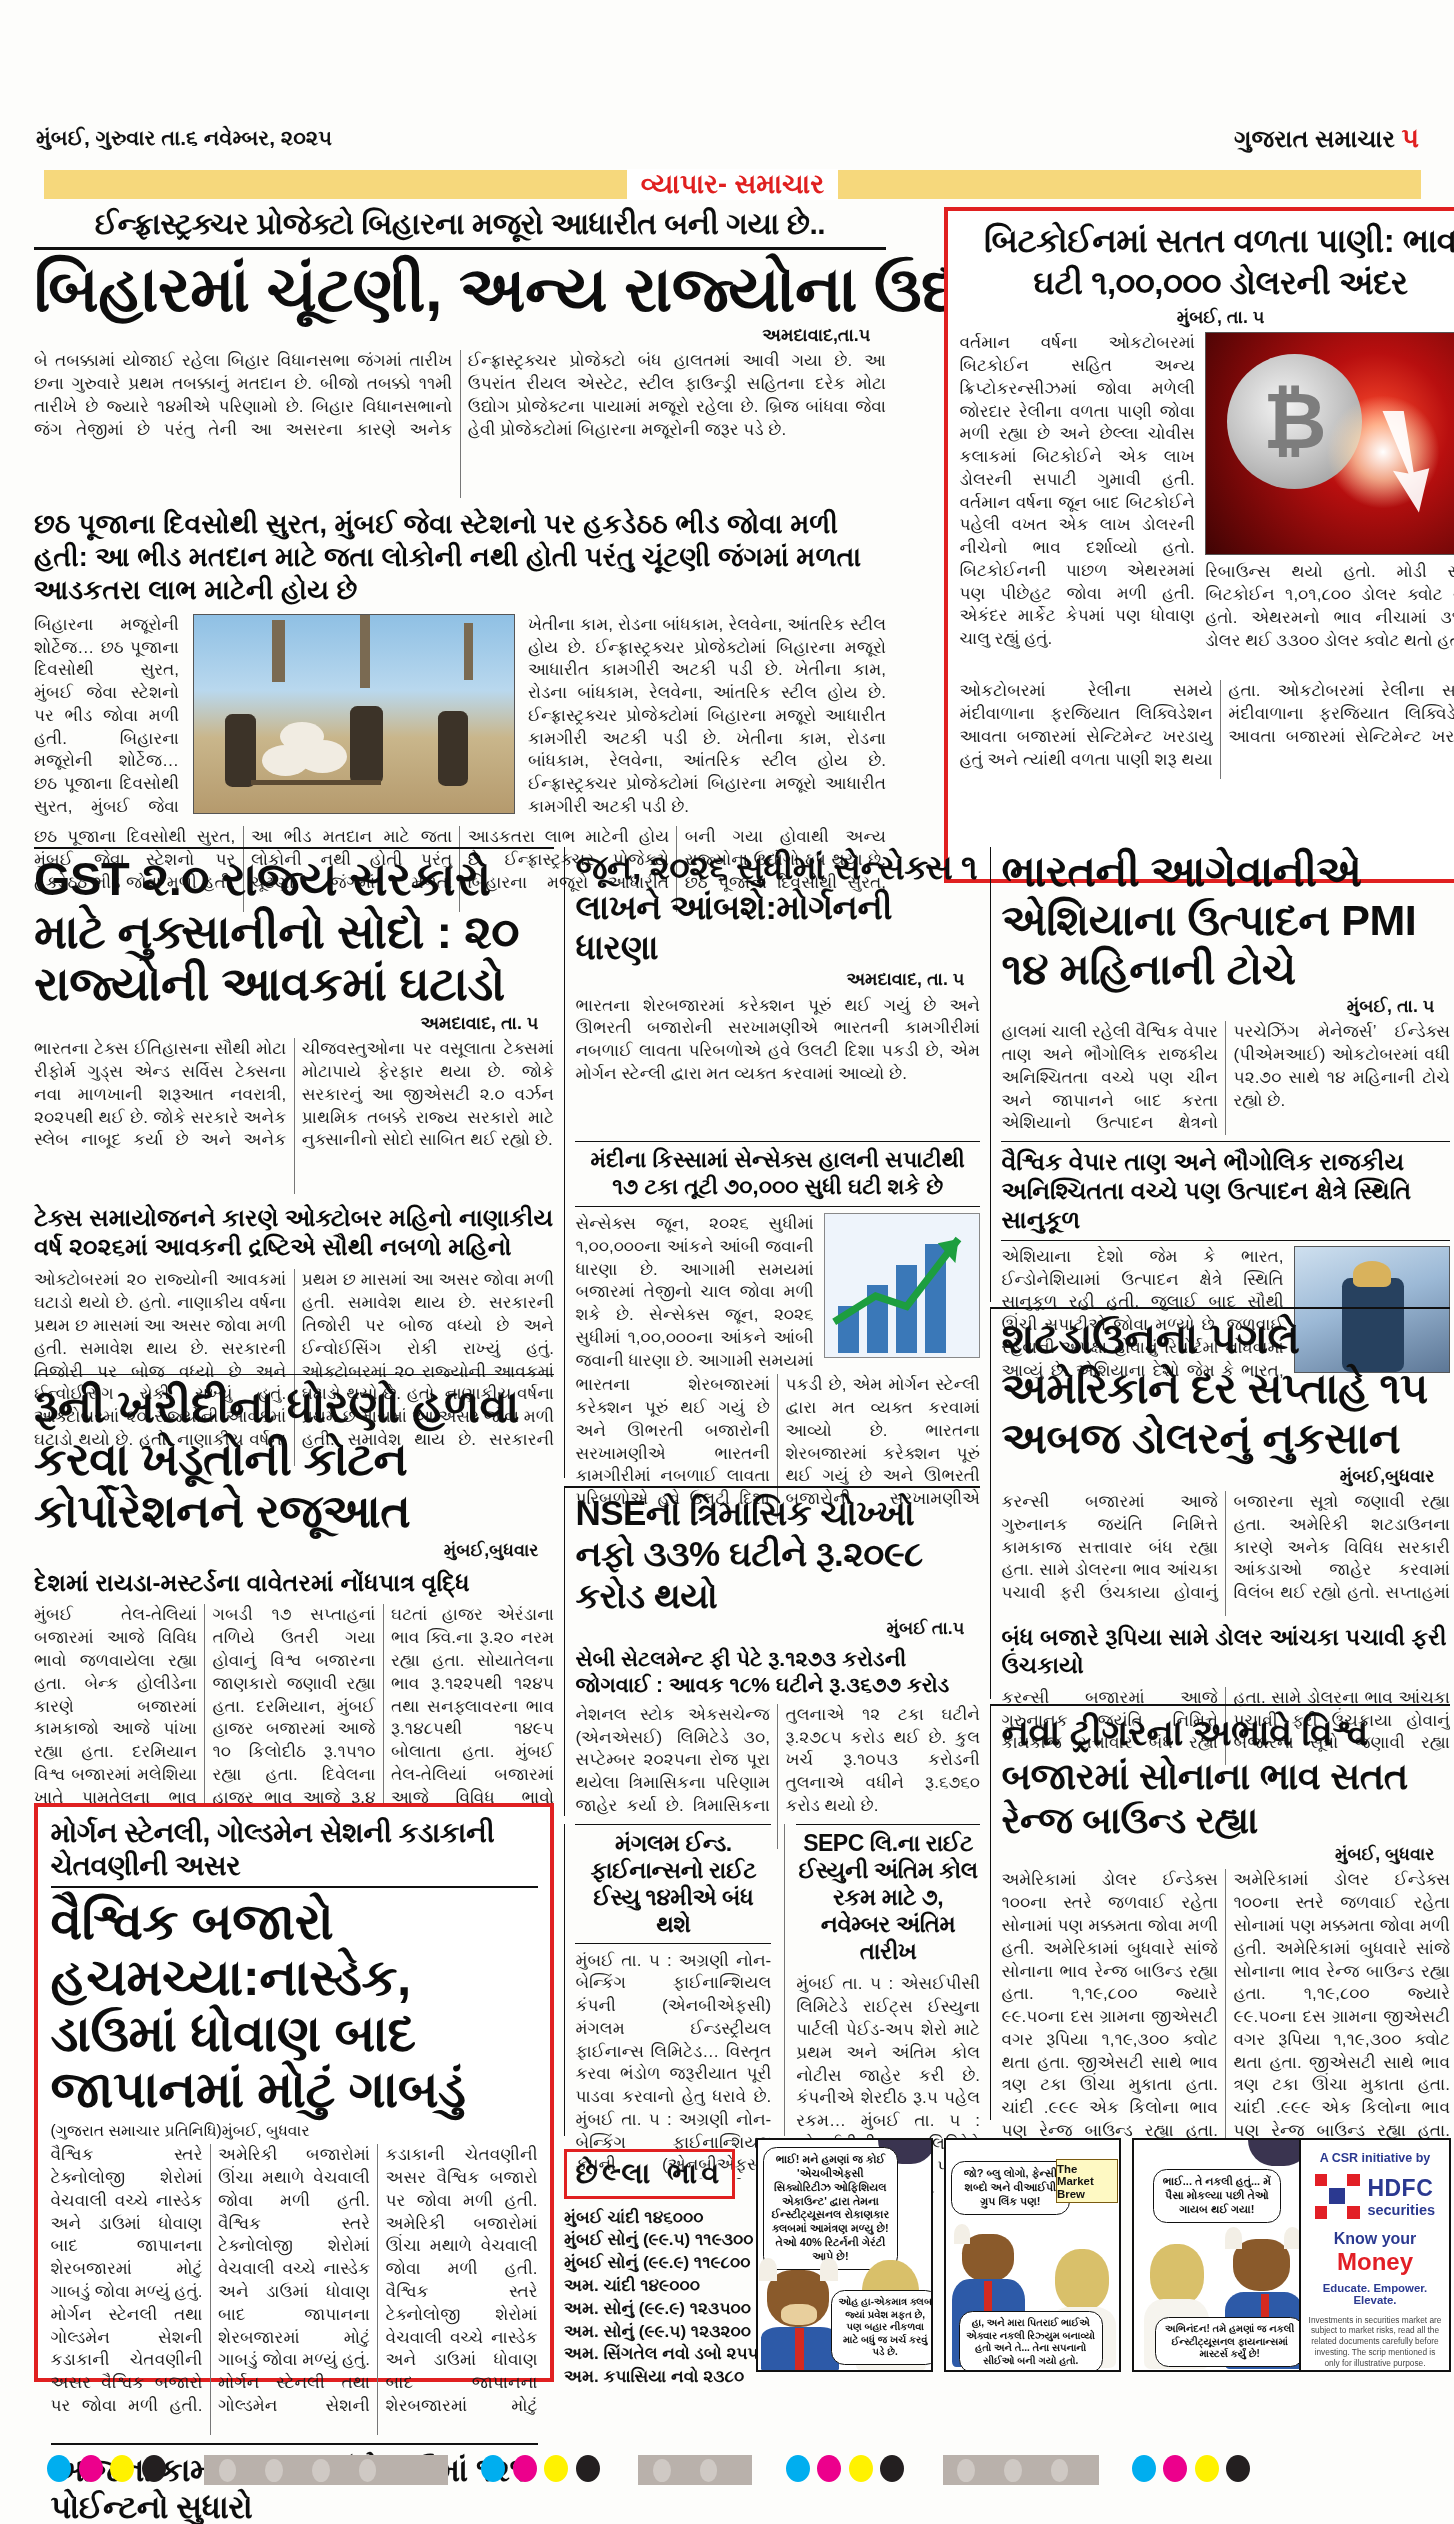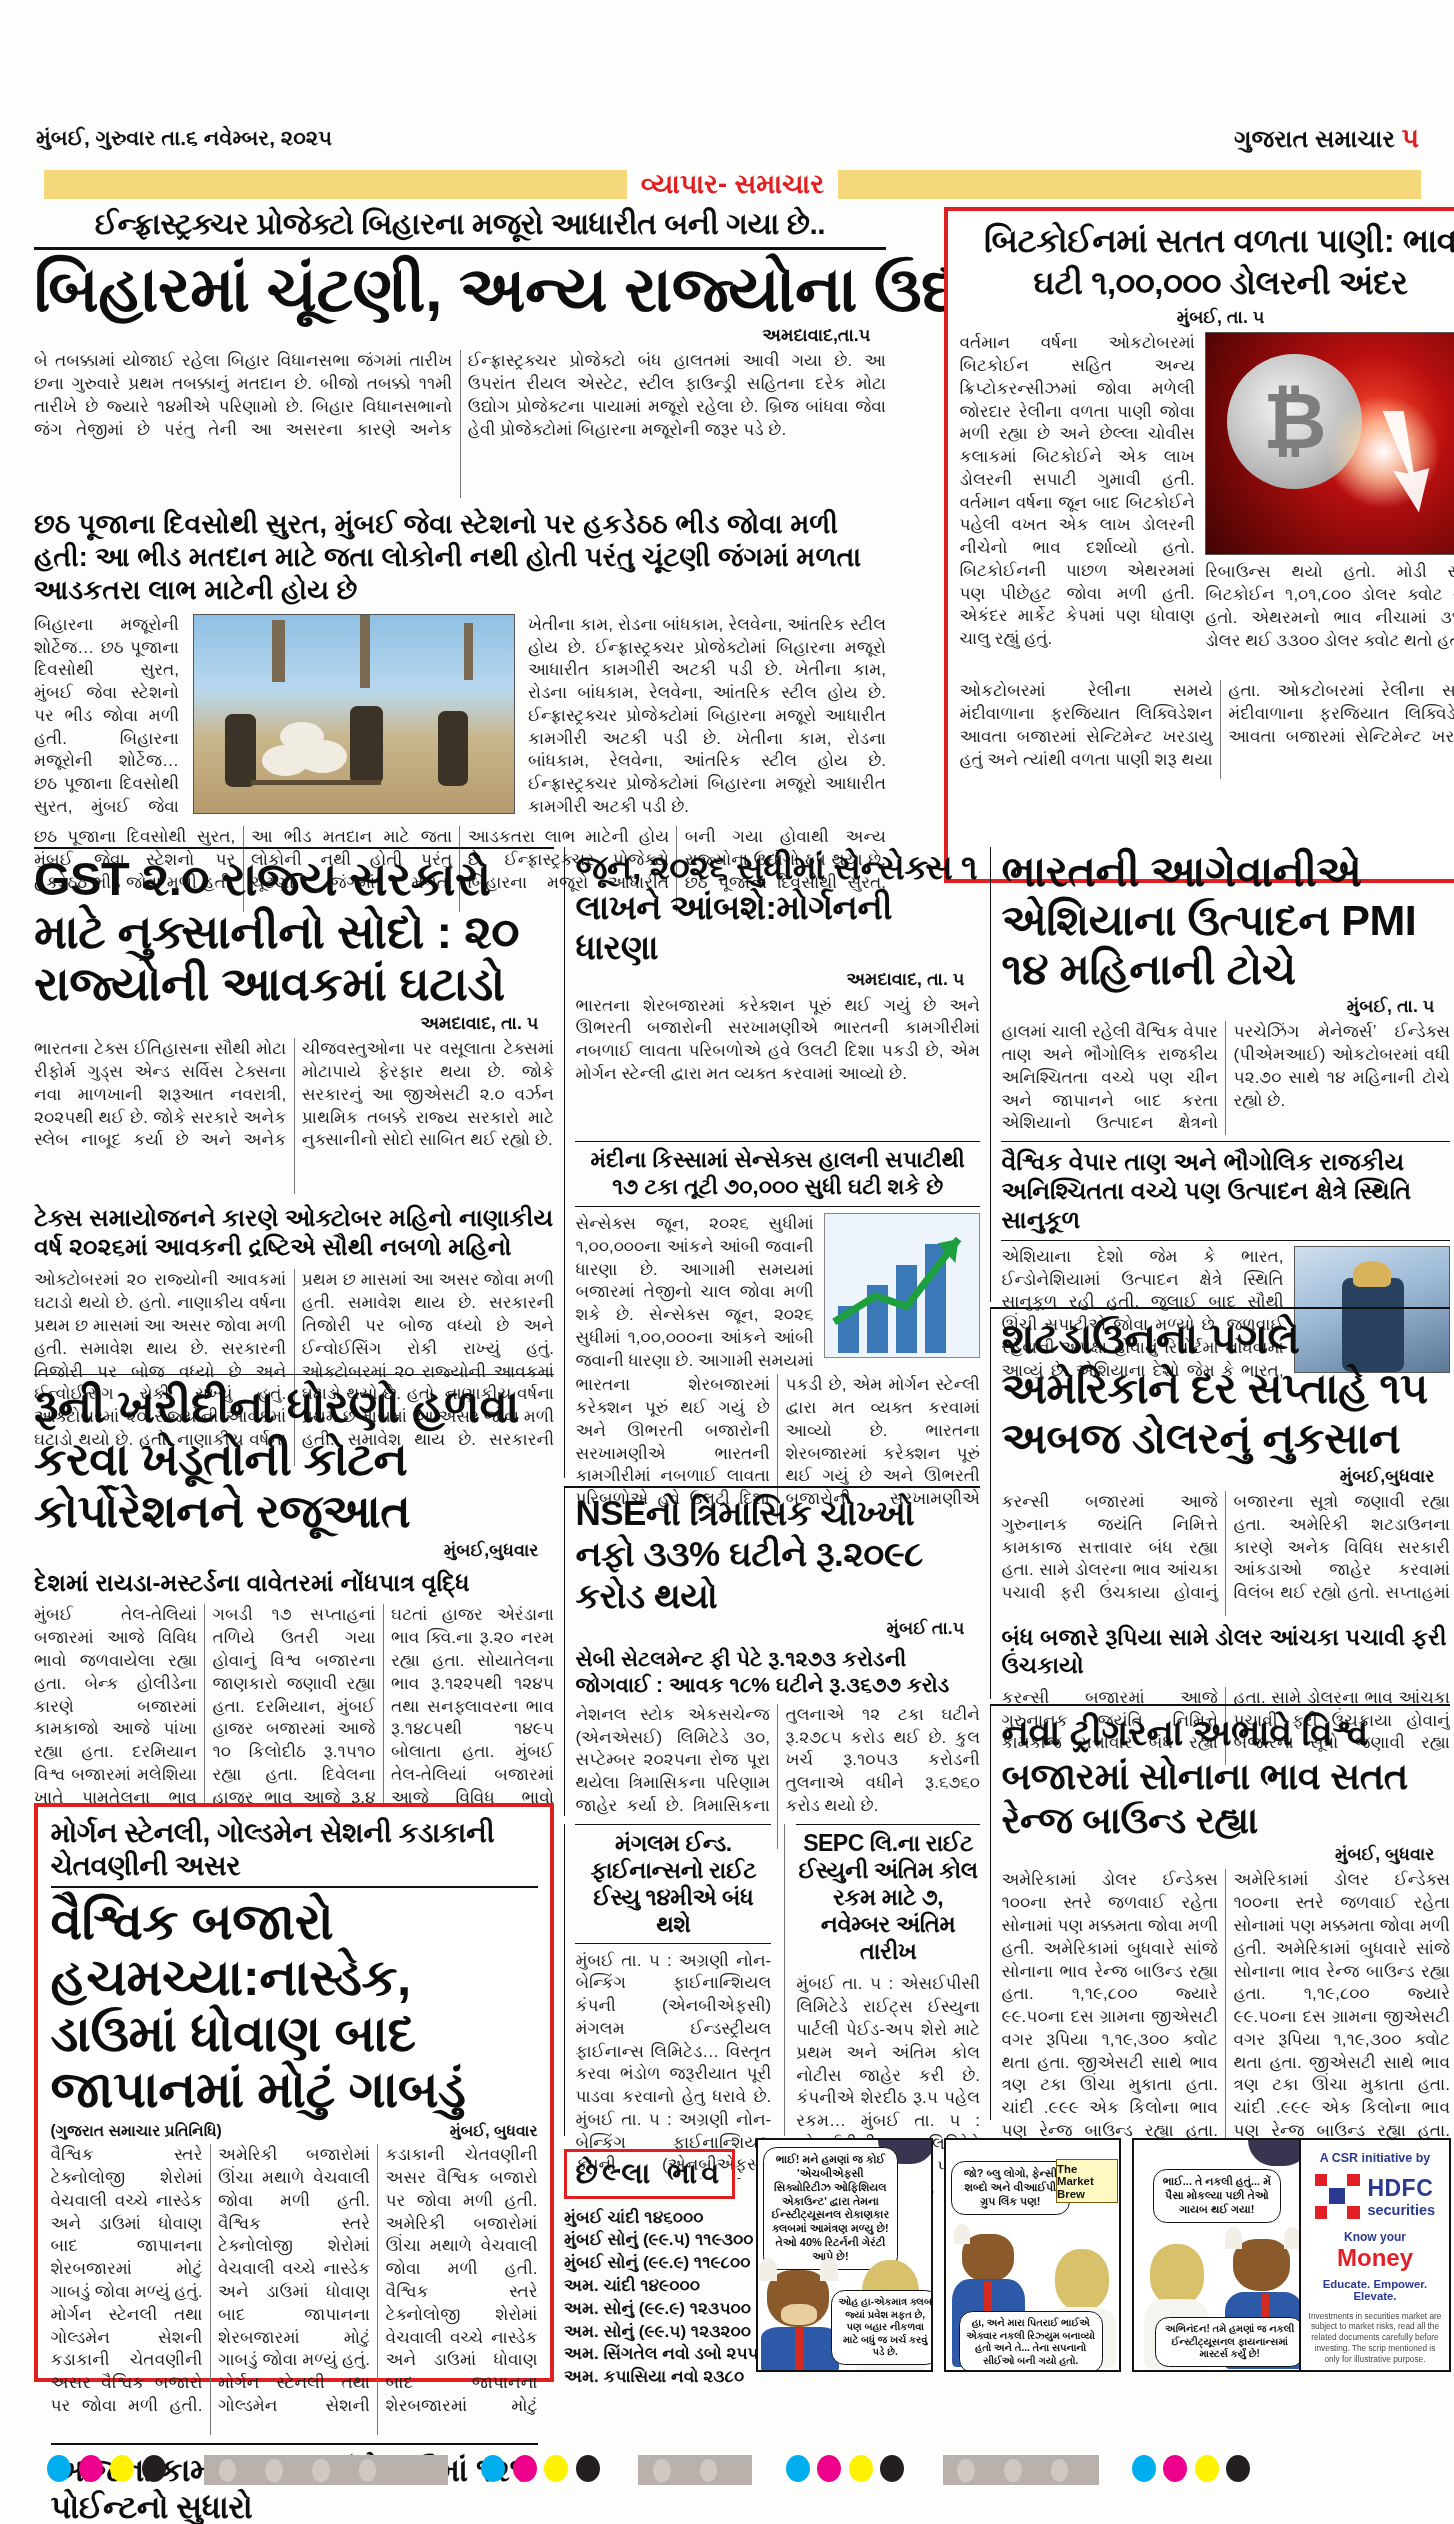--- a/index.html
+++ b/index.html
@@ -258,30 +258,30 @@
     <div style="font-size:12.5px;color:#2b3990;font-weight:bold;">
       <span>A CSR initiative by</span>
     </div>
     <div style="margin-top:8.3px;">
       <span class="hdfc-mark"><span class="hdfc-core"></span></span>
       <span style="display:inline-block;text-align:left;vertical-align:middle;margin-left:5.2px;">
         <span style="display:block;font-size:23px;font-weight:bold;color:#2b3990;letter-spacing:0.5px;">HDFC</span>
         <span style="display:block;font-size:14.5px;font-weight:bold;color:#2b3990;">securities</span>
       </span>
     </div>
-    <div style="margin-top:11.4px;font-size:12px;font-weight:bold;color:#2b3990;">Know your</div>
+    <div style="margin-top:11.4px;font-size:16px;font-weight:bold;color:#2b3990;">Know your</div>
     <div style="font-size:24px;font-weight:bold;color:#e21f26;">Money</div>
     <div style="margin-top:6.2px;font-size:11.4px;font-weight:bold;color:#2b3990;">Educate. Empower. Elevate.</div>
     <div style="margin-top:8.3px;font-size:8.3px;color:#444;line-height:1.3;">Investments in securities market are subject to market risks, read all the related documents carefully before investing. The scrip mentioned is only for illustrative purpose.</div>
   </div>
 
   <div class="abs redbox" style="left:34px;top:1803px;width:520px;height:579px;padding:10.4px 12.5px;">
     <div class="hl" style="font-size:28px;border-bottom:2.6px solid #111;display:inline-block;padding-bottom:3.1px;">મોર્ગન સ્ટેનલી, ગોલ્ડમેન સેશની કડાકાની ચેતવણીની અસર</div>
     <div class="hl" style="font-size:51px;line-height:1.1;margin-top:5.2px;">વૈશ્વિક બજારો હચમચ્યા:નાસ્ડેક, ડાઉમાં ધોવાણ બાદ જાપાનમાં મોટું ગાબડું</div>
-    <div style="display:flex;justify-content:space-between;font-weight:bold;font-size:15.6px;margin:4.2px 0;gap:32px;">
+    <div style="display:flex;font-weight:normal;font-size:15.6px;margin:4.2px 0;">
       <span>(ગુજરાત સમાચાર પ્રતિનિધિ)</span>
       <span>મુંબઈ, બુધવાર</span>
     </div>
     <div class="body-txt cols3" style="height:291px;">વૈશ્વિક સ્તરે ટેક્નોલોજી શેરોમાં વેચવાલી વચ્ચે નાસ્ડેક અને ડાઉમાં ધોવાણ બાદ જાપાનના શેરબજારમાં મોટું ગાબડું જોવા મળ્યું હતું. મોર્ગન સ્ટેનલી તથા ગોલ્ડમેન સેશની કડાકાની ચેતવણીની અસર વૈશ્વિક બજારો પર જોવા મળી હતી. અમેરિકી બજારોમાં ઊંચા મથાળે વેચવાલી જોવા મળી હતી. વૈશ્વિક સ્તરે ટેક્નોલોજી શેરોમાં વેચવાલી વચ્ચે નાસ્ડેક અને ડાઉમાં ધોવાણ બાદ જાપાનના શેરબજારમાં મોટું ગાબડું જોવા મળ્યું હતું. મોર્ગન સ્ટેનલી તથા ગોલ્ડમેન સેશની કડાકાની ચેતવણીની અસર વૈશ્વિક બજારો પર જોવા મળી હતી. અમેરિકી બજારોમાં ઊંચા મથાળે વેચવાલી જોવા મળી હતી. વૈશ્વિક સ્તરે ટેક્નોલોજી શેરોમાં વેચવાલી વચ્ચે નાસ્ડેક અને ડાઉમાં ધોવાણ બાદ જાપાનના શેરબજારમાં મોટું ગાબડું જોવા મળ્યું હતું. મોર્ગન સ્ટેનલી તથા ગોલ્ડમેન સેશની કડાકાની ચેતવણીની અસર વૈશ્વિક બજારો પર જોવા મળી હતી. અમેરિકી બજારોમાં ઊંચા મથાળે વેચવાલી જોવા મળી હતી. વૈશ્વિક સ્તરે ટેક્નોલોજી શેરોમાં વેચવાલી વચ્ચે નાસ્ડેક અને ડાઉમાં ધોવાણ બાદ જાપાનના શેરબજારમાં મોટું ગાબડું જોવા મળ્યું હતું. મોર્ગન સ્ટેનલી તથા ગોલ્ડમેન સેશની કડાકાની ચેતવણીની અસર વૈશ્વિક બજારો પર જોવા મળી હતી. અમેરિકી બજારોમાં ઊંચા મથાળે વેચવાલી જોવા મળી હતી.</div>
     <div class="hl rule-top" style="font-size:32px;padding-top:7.3px;margin-top:7.3px;">આજના કામકાજના પ્રારંભે ડાઉમાં ૧૨૧ પોઈન્ટનો સુધારો</div>
   </div>
 
   <div class="abs" style="left:47px;top:2455px;width:1377px;height:36px;white-space:nowrap;">
     <span class="regdot" style="background:#00aeef;"></span>
     <span class="regdot" style="background:#ec008c;"></span>

